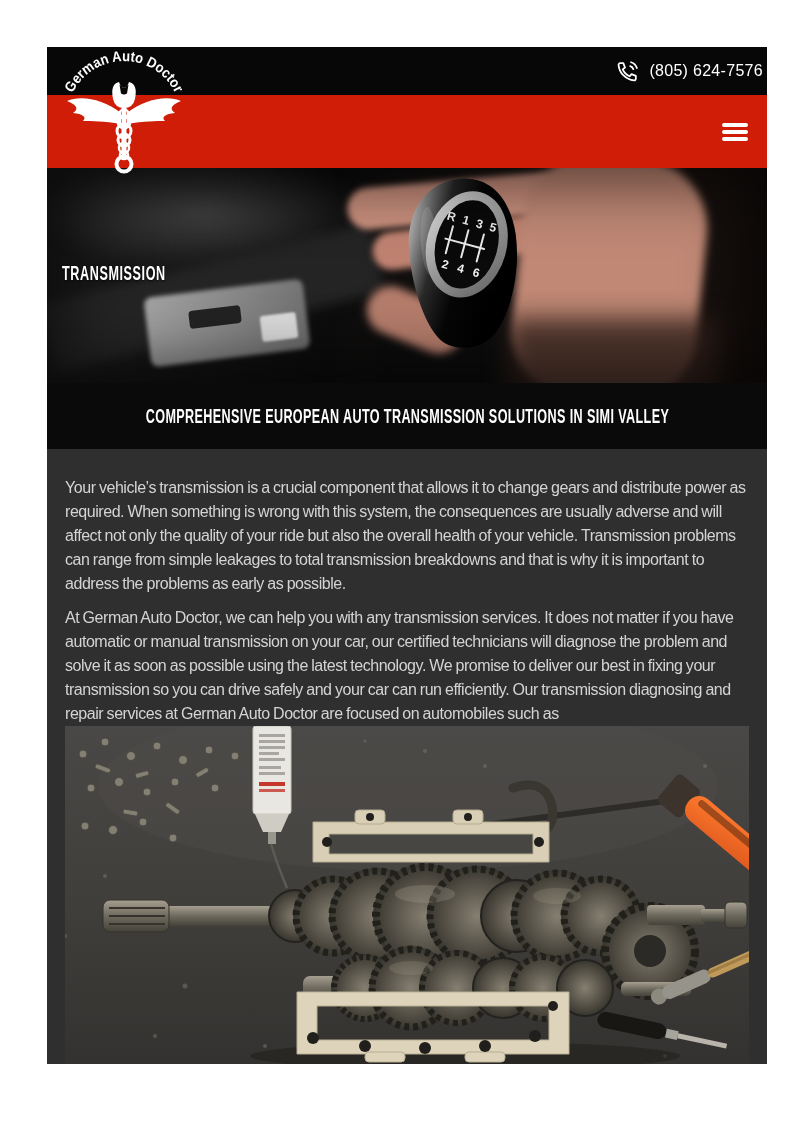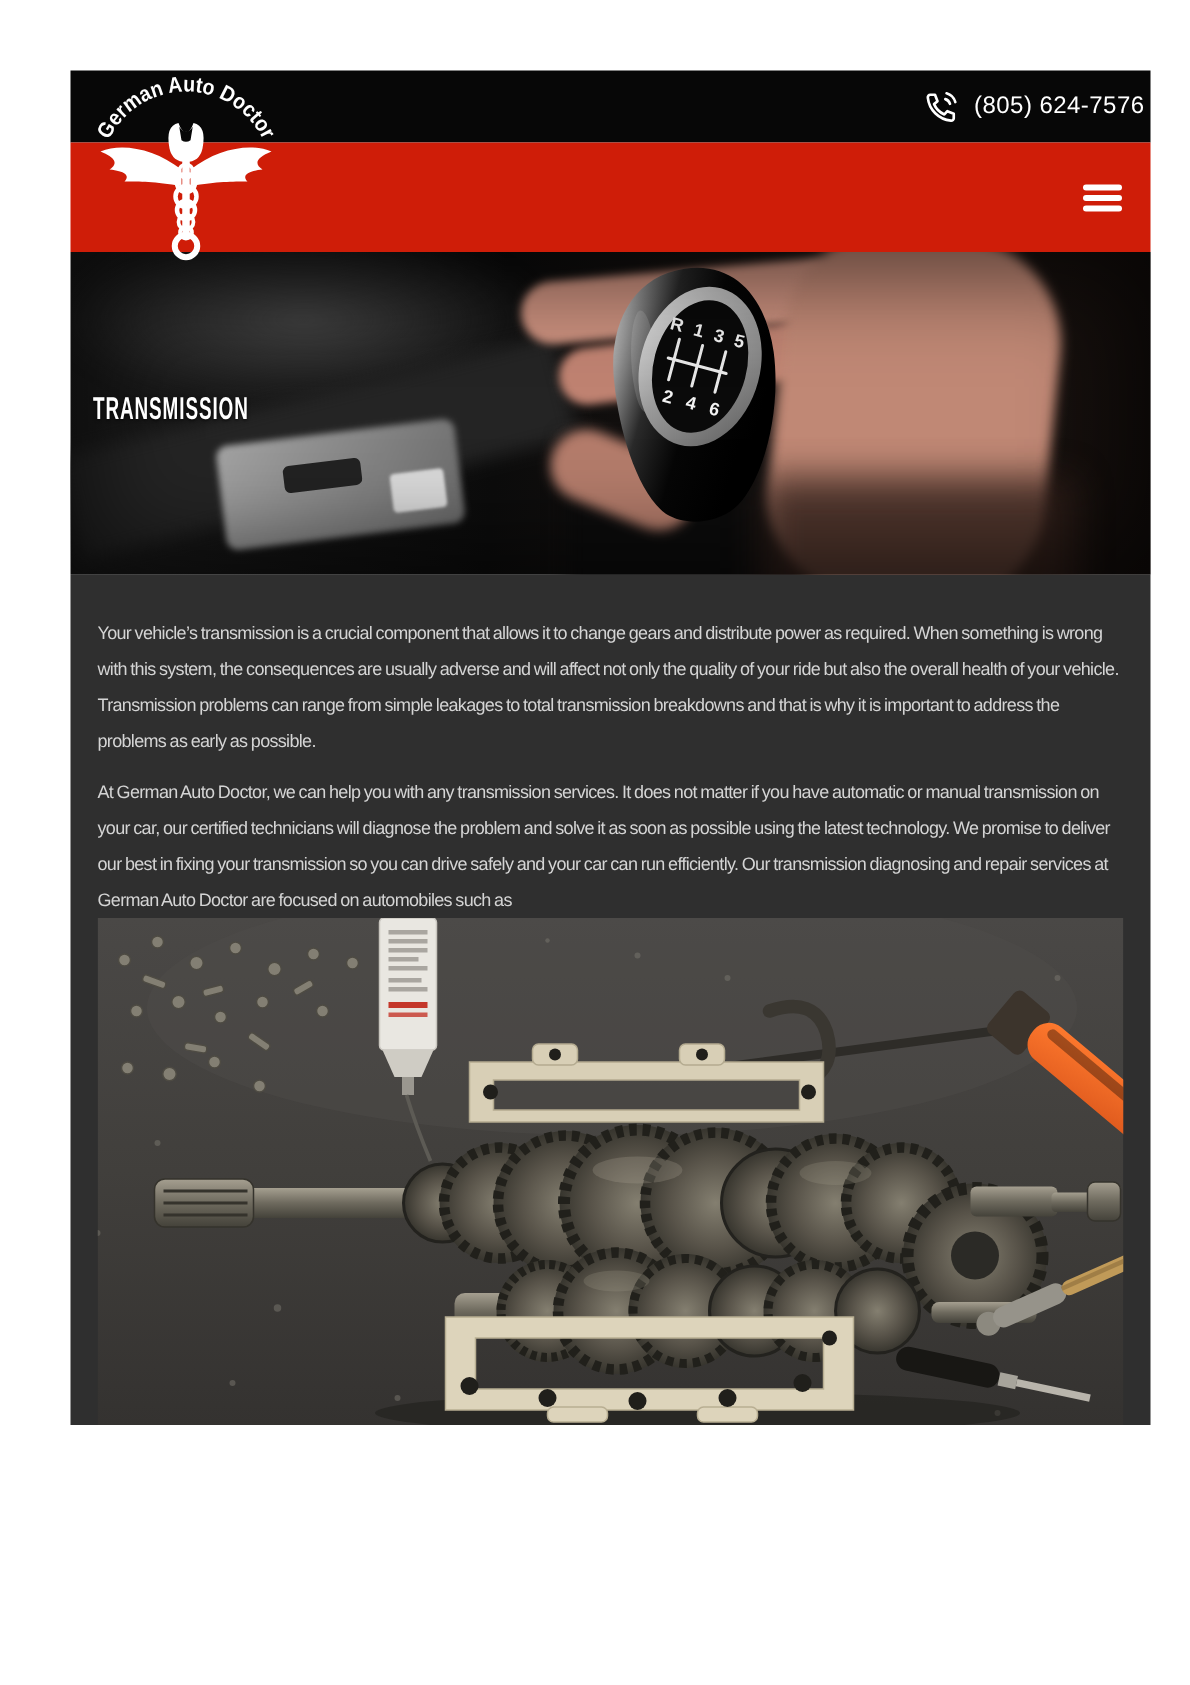--- a/index.html
+++ b/index.html
@@ -39,21 +39,21 @@
   .hero-title{position:absolute;left:15px;top:93px;margin:0;z-index:3;color:#ffffff;font-size:21px;font-weight:bold;
     letter-spacing:1px;white-space:nowrap;transform:scaleX(.6);transform-origin:left center;text-shadow:0 1px 3px rgba(0,0,0,.8);}
 
   
   .banner{height:66px;background:#0a0a0a;display:flex;align-items:center;justify-content:center;}
   .banner h2{margin:0;color:#ffffff;font-size:20px;font-weight:bold;letter-spacing:.6px;white-space:nowrap;
     transform:scaleX(.63);transform-origin:center;}
 
   
   .content{background:#2f2f2f;padding:27px 18px 0;box-sizing:border-box;}
-  .content p{margin:0 0 10px 0;color:#d4d4d4;font-size:12px;line-height:24px;letter-spacing:-.45px;word-spacing:-.6px;}
+  .content p{margin:0 0 10px 0;color:#d4d4d4;font-size:16px;line-height:24px;letter-spacing:-.45px;word-spacing:-.6px;}
   .content p:last-of-type{margin-bottom:0;}
   .photo{margin:0;width:684px;height:338px;overflow:hidden;}
   .photo svg{display:block;}
 </style>
 </head>
 <body>
 
 <div class="site">
 
   <header>
@@ -147,20 +147,23 @@
             <path d="M56 70 H96"></path>
         </g>
         <text x="78" y="51" text-anchor="middle" fill="#f2f2f2" font-size="12" font-weight="bold" letter-spacing="2" font-family="Liberation Sans, sans-serif">R 1 3 5</text>
         <text x="80" y="99" text-anchor="middle" fill="#f2f2f2" font-size="12" font-weight="bold" letter-spacing="3" font-family="Liberation Sans, sans-serif">2 4 6</text>
       </g>
     </svg>
 
     <h1 class="hero-title">TRANSMISSION</h1>
   </section>
 
+  <section class="banner">
+    <h2>COMPREHENSIVE EUROPEAN AUTO TRANSMISSION SOLUTIONS IN SIMI VALLEY</h2>
+  </section>
 
   <section class="content">
     <p>Your vehicle’s transmission is a crucial component that allows it to change gears and distribute power as required. When something is wrong with this system, the consequences are usually adverse and will affect not only the quality of your ride but also the overall health of your vehicle. Transmission problems can range from simple leakages to total transmission breakdowns and that is why it is important to address the problems as early as possible.</p>
     <p>At German Auto Doctor, we can help you with any transmission services. It does not matter if you have automatic or manual transmission on your car, our certified technicians will diagnose the problem and solve it as soon as possible using the latest technology. We promise to deliver our best in fixing your transmission so you can drive safely and your car can run efficiently. Our transmission diagnosing and repair services at German Auto Doctor are focused on automobiles such as</p>
 
     <figure class="photo">
       <svg width="684" height="338" viewBox="0 0 684 338">
         <defs>
           <linearGradient id="bench" x1="0" y1="0" x2="0" y2="1">
             <stop offset="0" stop-color="#4a4846"></stop>

